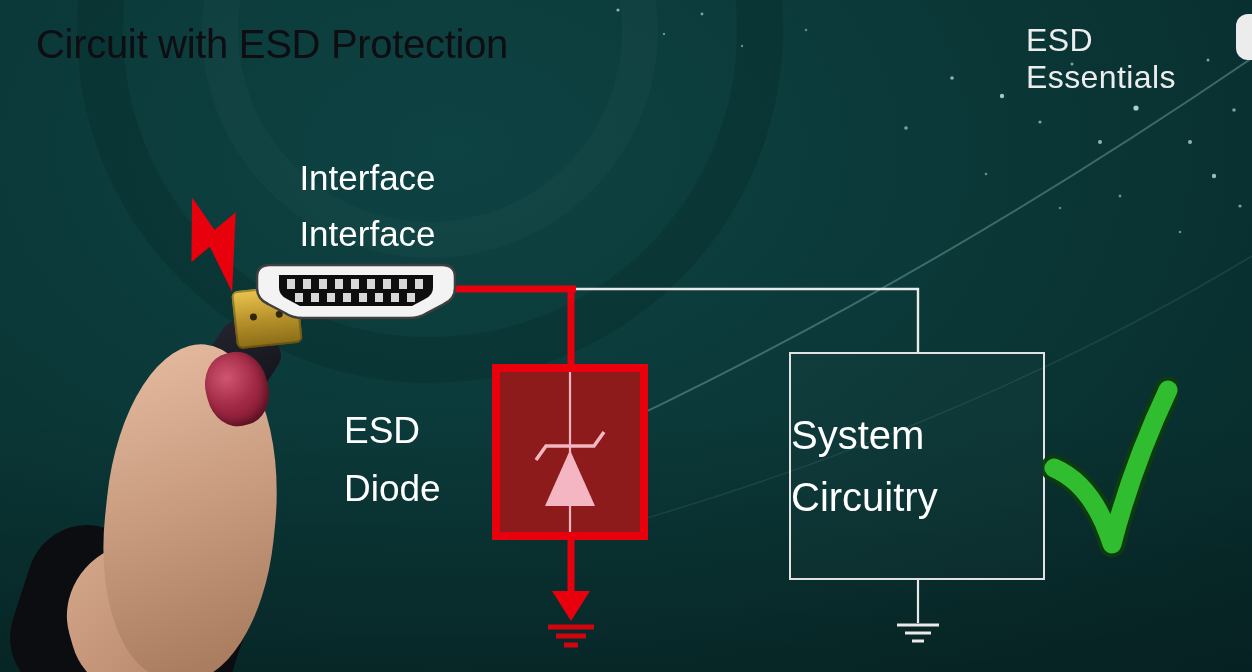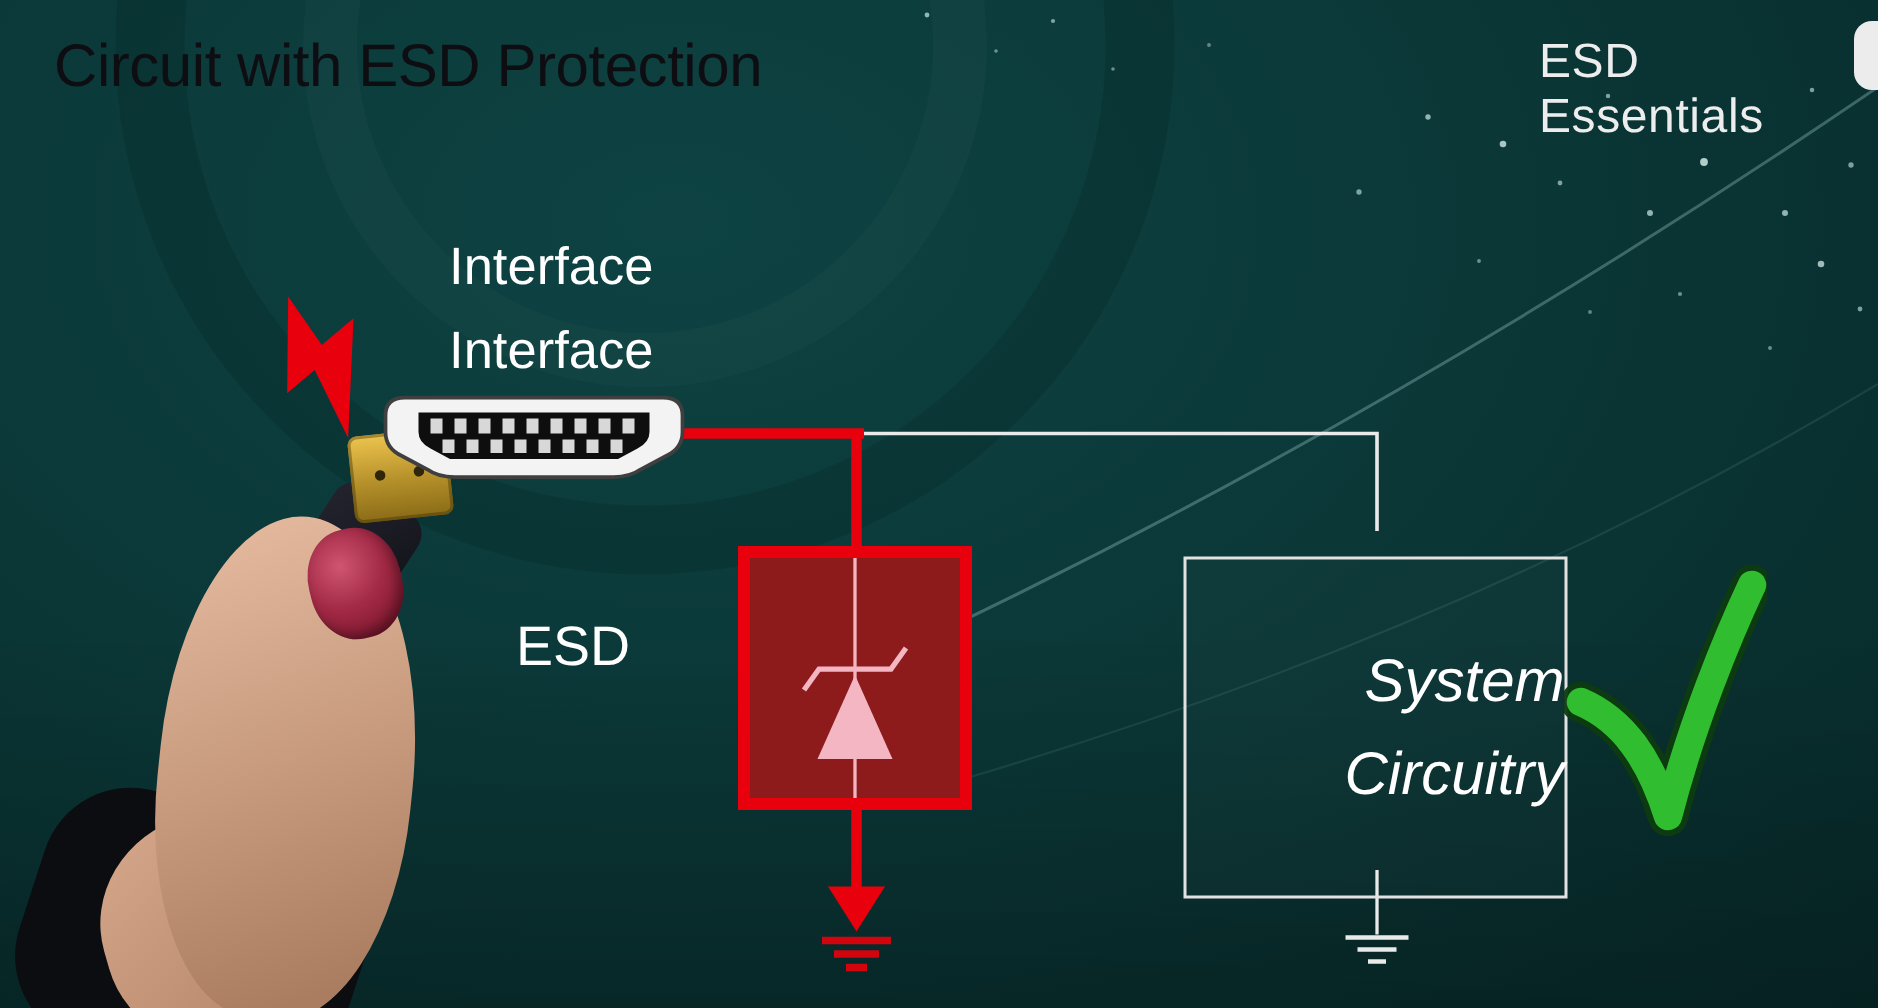--- a/index.html
+++ b/index.html
@@ -73,24 +73,24 @@
 
   
   .diode-box{ left:492px; top:364px; width:156px; height:176px;
               border:8px solid var(--wire-red,#e8000d);
               background:var(--diode-box-fill,#8e1b1b); z-index:3; }
   .pink-line{ stroke:var(--diode-symbol-pink,#f4b6c2); stroke-width:2.2; fill:none; }
   .pink-bar{ stroke:var(--diode-symbol-pink,#f4b6c2); stroke-width:3.5; fill:none; }
   .pink-fill{ fill:var(--diode-symbol-pink,#f4b6c2); }
 
   
-  .system-box{ left:789px; top:371px; width:256px; height:228px;
+  .system-box{ left:789px; top:352px; width:256px; height:228px;
                border:2px solid #e2e2e2; background:rgba(255,255,255,0.02);
-               display:flex; flex-direction:column; align-items:flex-end; justify-content:center;
-               font-size:40px; line-height:62px; color:var(--label-text,#fff); z-index:3;font-style:italic; }
+               display:flex; flex-direction:column; align-items:flex-start; justify-content:center;
+               font-size:40px; line-height:62px; color:var(--label-text,#fff); z-index:3; }
 
   
   .check{ left:1042px; top:372px; width:136px; height:200px; z-index:4; }
   .check-outline{ stroke:#0d3b10; stroke-width:27; fill:none;
                   stroke-linecap:round; stroke-linejoin:round; opacity:.95; }
   .check-stroke{ stroke:var(--checkmark-green,#30bd30); stroke-width:19; fill:none;
                  stroke-linecap:round; stroke-linejoin:round; }
 </style>
 </head>
 <body>
@@ -195,20 +195,21 @@
   </div>
 
   <div class="abs bolt">
     <svg width="72" height="98" viewBox="0 0 60 100" preserveAspectRatio="none">
       <polygon points="35,0 0,50 20,50 10,100 55,40 32,40"></polygon>
     </svg>
   </div>
 
   <div class="abs diode-label label">
     <div>ESD</div>
+    <div>Diode</div>
   </div>
 
   <div class="abs diode-box">
     <svg width="140" height="160" viewBox="0 0 140 160" style="position:absolute;left:0;top:0;">
       <line class="pink-line" x1="70" y1="0" x2="70" y2="160"></line>
       <polyline class="pink-bar" points="36,88 46,74 94,74 104,60"></polyline>
       <polygon class="pink-fill" points="70,78 45,134 95,134"></polygon>
     </svg>
   </div>
 

